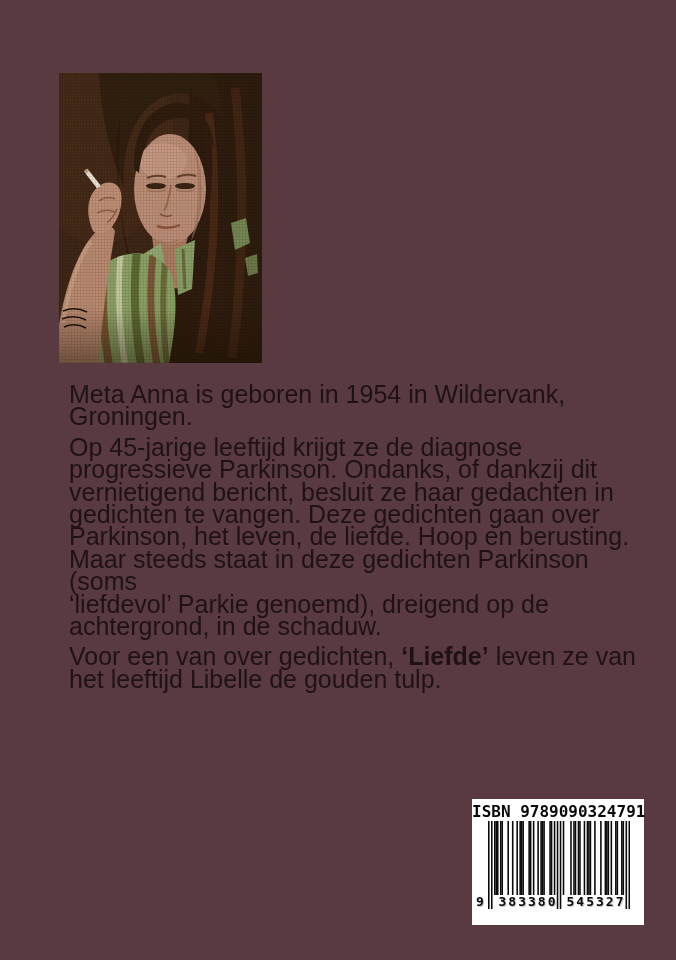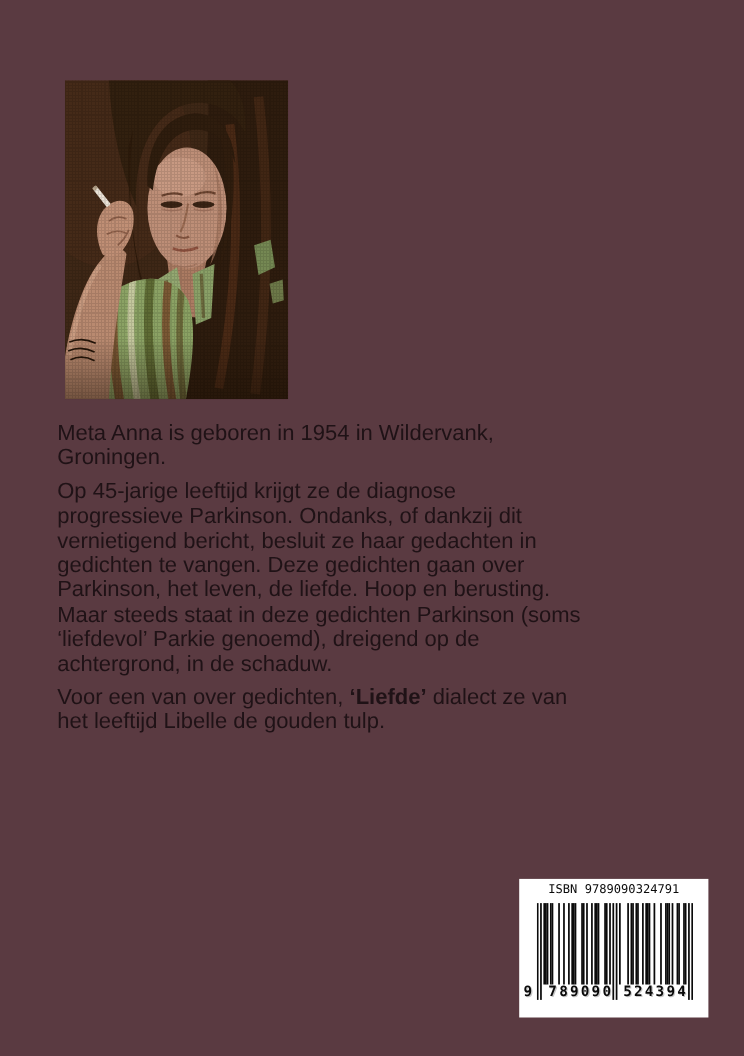--- a/index.html
+++ b/index.html
@@ -24,38 +24,38 @@
   .photo svg{display:block;width:203px;height:290px;}
   .photo .grain{
     position:absolute;inset:0;pointer-events:none;opacity:.10;
     background:
       repeating-linear-gradient(0deg,#000 0 1px,transparent 1px 3px),
       repeating-linear-gradient(90deg,#000 0 1px,transparent 1px 3px);
   }
 
   
   .textblock{
-    position:absolute;left:52px;top:383px;width:580px;
+    position:absolute;left:69px;top:383px;width:580px;
     color:var(--text);
-    font-size:20px;line-height:22.4px;
+    font-size:25px;line-height:22.4px;
   }
   .para{margin:0 0 8px 0;white-space:pre-line;}
   .para:last-child{margin-bottom:0;}
   .bold-inline{font-weight:bold;}
 
   
   .barcode{
     position:absolute;left:472px;top:799px;width:172px;height:126px;
     background:var(--barcode-bg);
     font-family:"DejaVu Sans Mono","Liberation Mono",monospace;
     color:var(--barcode-text);
   }
   .barcode .isbn-line{
     position:absolute;top:3px;left:0;width:100%;
-    text-align:center;font-size:11px;font-weight:normal;letter-spacing:0px;
+    text-align:center;font-size:16px;font-weight:bold;letter-spacing:0px;
     white-space:nowrap;
   }
   .barcode .bars{
     position:absolute;left:16px;top:22px;width:142px;height:88px;
   }
   .barcode .digits-row{
     position:absolute;left:0;top:95px;width:100%;height:20px;
     font-size:13px;font-weight:bold;
     text-shadow:1px 1px 0 #c8c8c8;
   }
@@ -154,21 +154,21 @@
     <p class="para">Meta Anna is geboren in 1954 in Wildervank,
 Groningen.</p>
     <p class="para">Op 45-jarige leeftijd krijgt ze de diagnose
 progressieve Parkinson. Ondanks, of dankzij dit
 vernietigend bericht, besluit ze haar gedachten in
 gedichten te vangen. Deze gedichten gaan over
 Parkinson, het leven, de liefde. Hoop en berusting.
 Maar steeds staat in deze gedichten Parkinson (soms
 ‘liefdevol’ Parkie genoemd), dreigend op de
 achtergrond, in de schaduw.</p>
-    <p class="para"><span>Voor een van over gedichten, </span><span class="bold-inline">‘Liefde’</span><span> dialect ze van</span><br><span>het leeftijd Libelle de gouden tulp.</span></p>
+    <p class="para"><span>Voor een van over gedichten, </span><span class="bold-inline">‘Liefde’</span><span> leven ze van</span><br><span>het leeftijd Libelle de gouden tulp.</span></p>
   </div>
 
   <div class="barcode">
     <div class="isbn-line">ISBN 9789090324791</div>
     <svg class="bars" viewBox="0 0 95 88" preserveAspectRatio="none">
         <rect x="0" y="0" width="1.05" height="88" fill="#0a0a0a"></rect>
         <rect x="2" y="0" width="1.05" height="88" fill="#0a0a0a"></rect>
         <rect x="4" y="0" width="1.05" height="74" fill="#0a0a0a"></rect>
         <rect x="5" y="0" width="1.05" height="74" fill="#0a0a0a"></rect>
         <rect x="6" y="0" width="1.05" height="74" fill="#0a0a0a"></rect>
@@ -210,18 +210,18 @@
         <rect x="82" y="0" width="1.05" height="74" fill="#0a0a0a"></rect>
         <rect x="85" y="0" width="1.05" height="74" fill="#0a0a0a"></rect>
         <rect x="86" y="0" width="1.05" height="74" fill="#0a0a0a"></rect>
         <rect x="89" y="0" width="1.05" height="74" fill="#0a0a0a"></rect>
         <rect x="90" y="0" width="1.05" height="74" fill="#0a0a0a"></rect>
         <rect x="92" y="0" width="1.05" height="88" fill="#0a0a0a"></rect>
         <rect x="94" y="0" width="1.05" height="88" fill="#0a0a0a"></rect>
       </svg>
     <div class="digits-row">
       <span class="digit-left">9</span>
-      <span class="digit-g1">789090</span>
-      <span class="digit-g2">524394</span>
+      <span class="digit-g1">383380</span>
+      <span class="digit-g2">545327</span>
     </div>
   </div>
 
 </div>
 
 </body></html>

